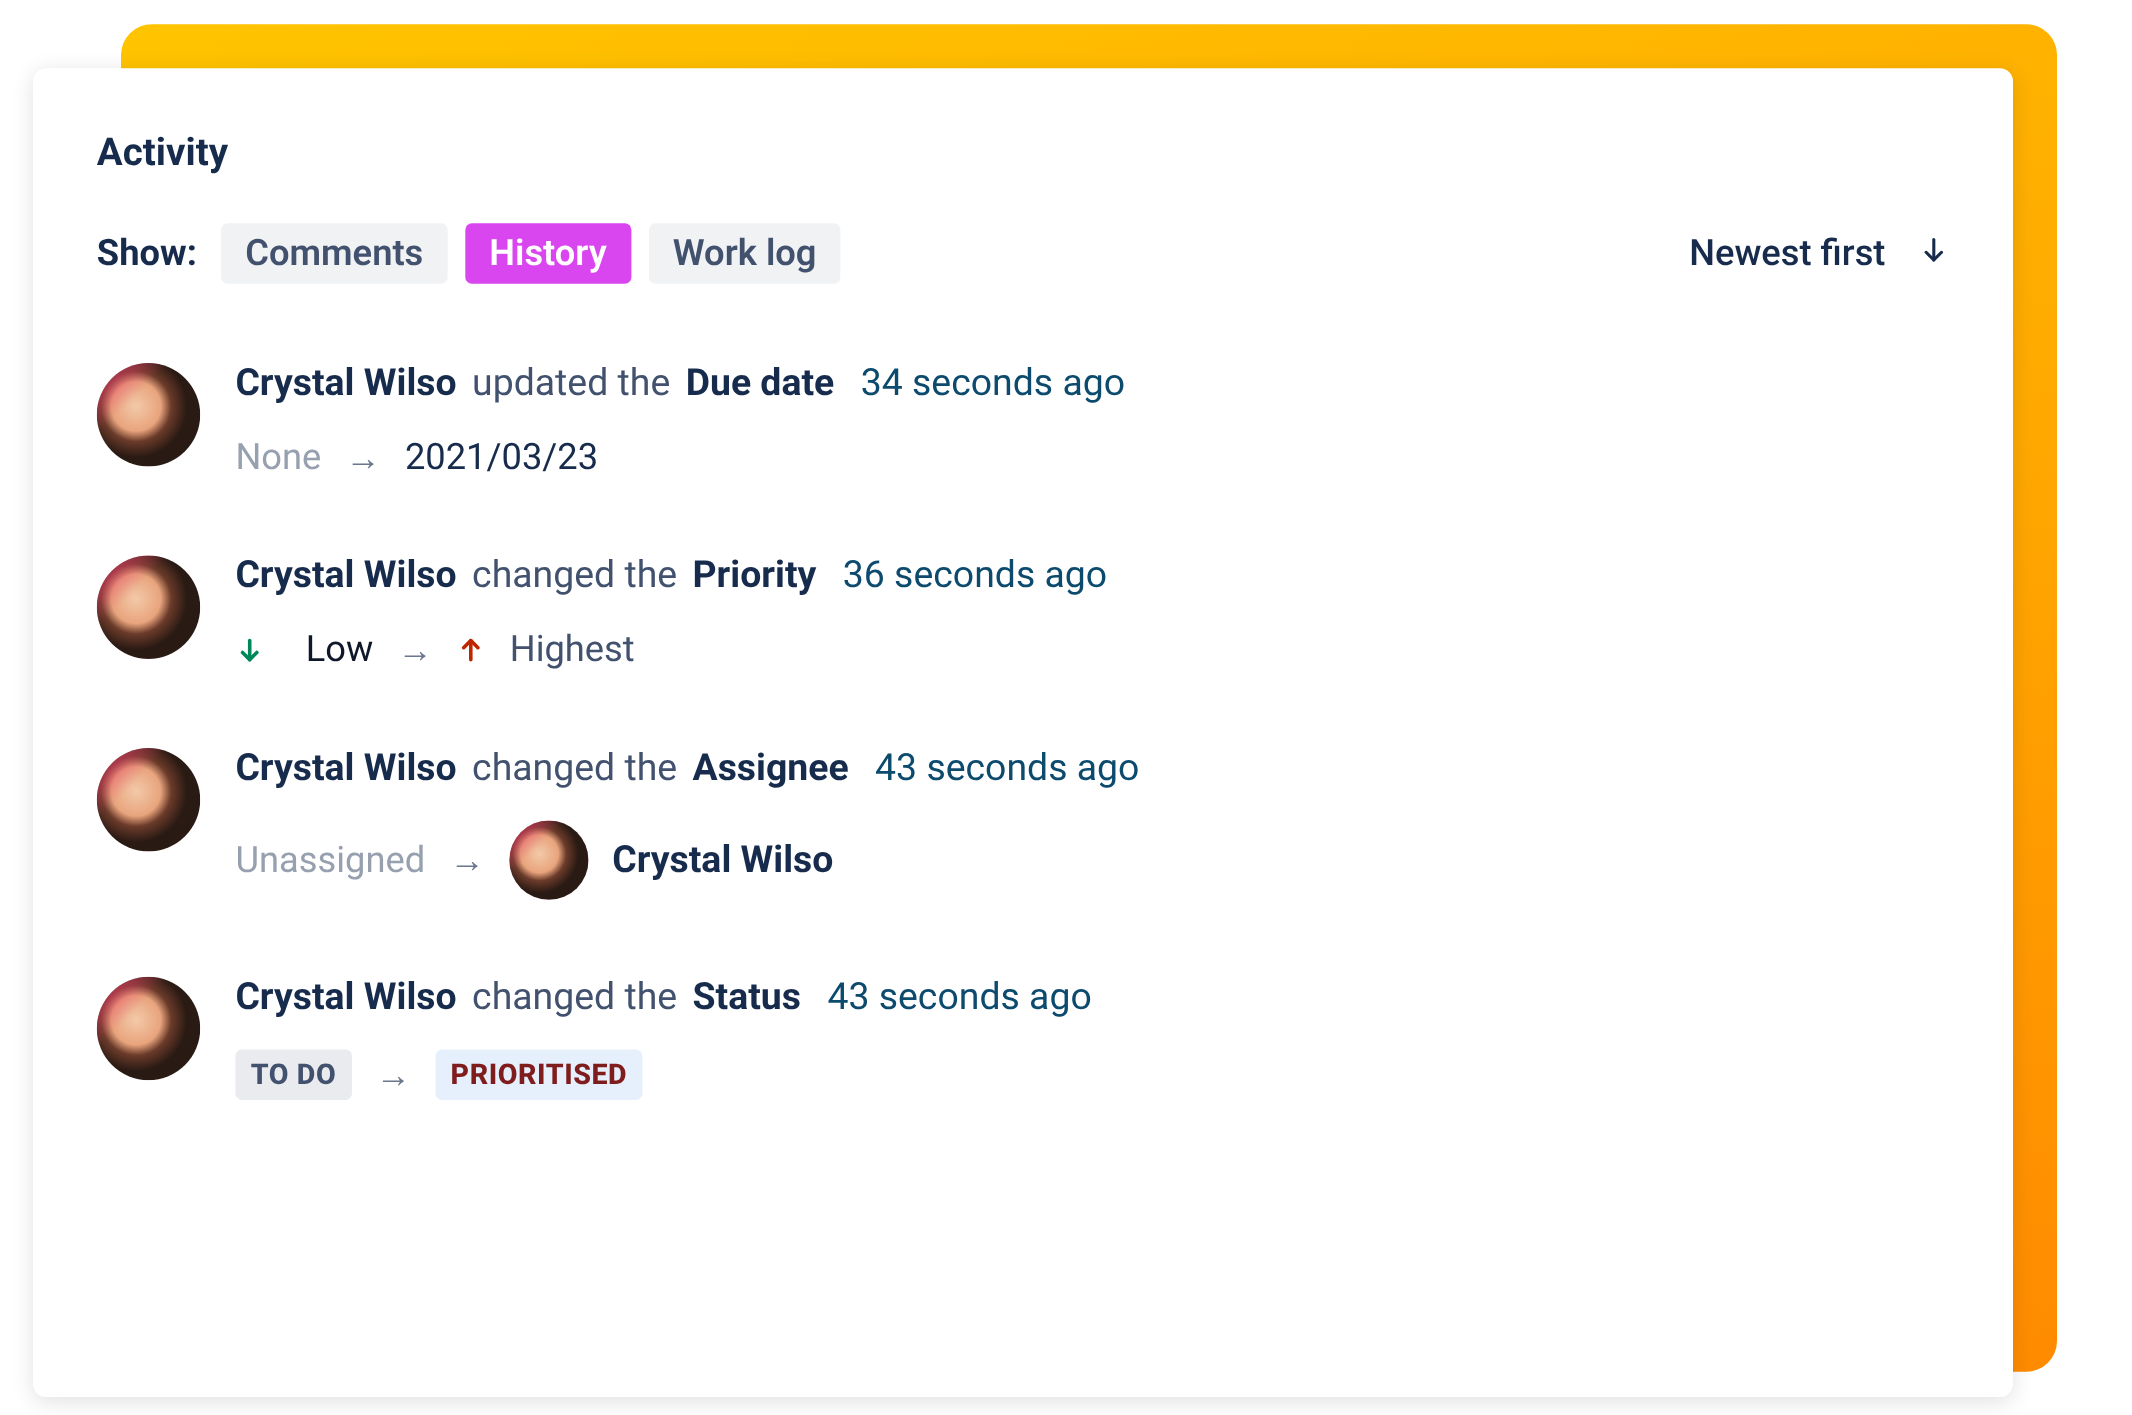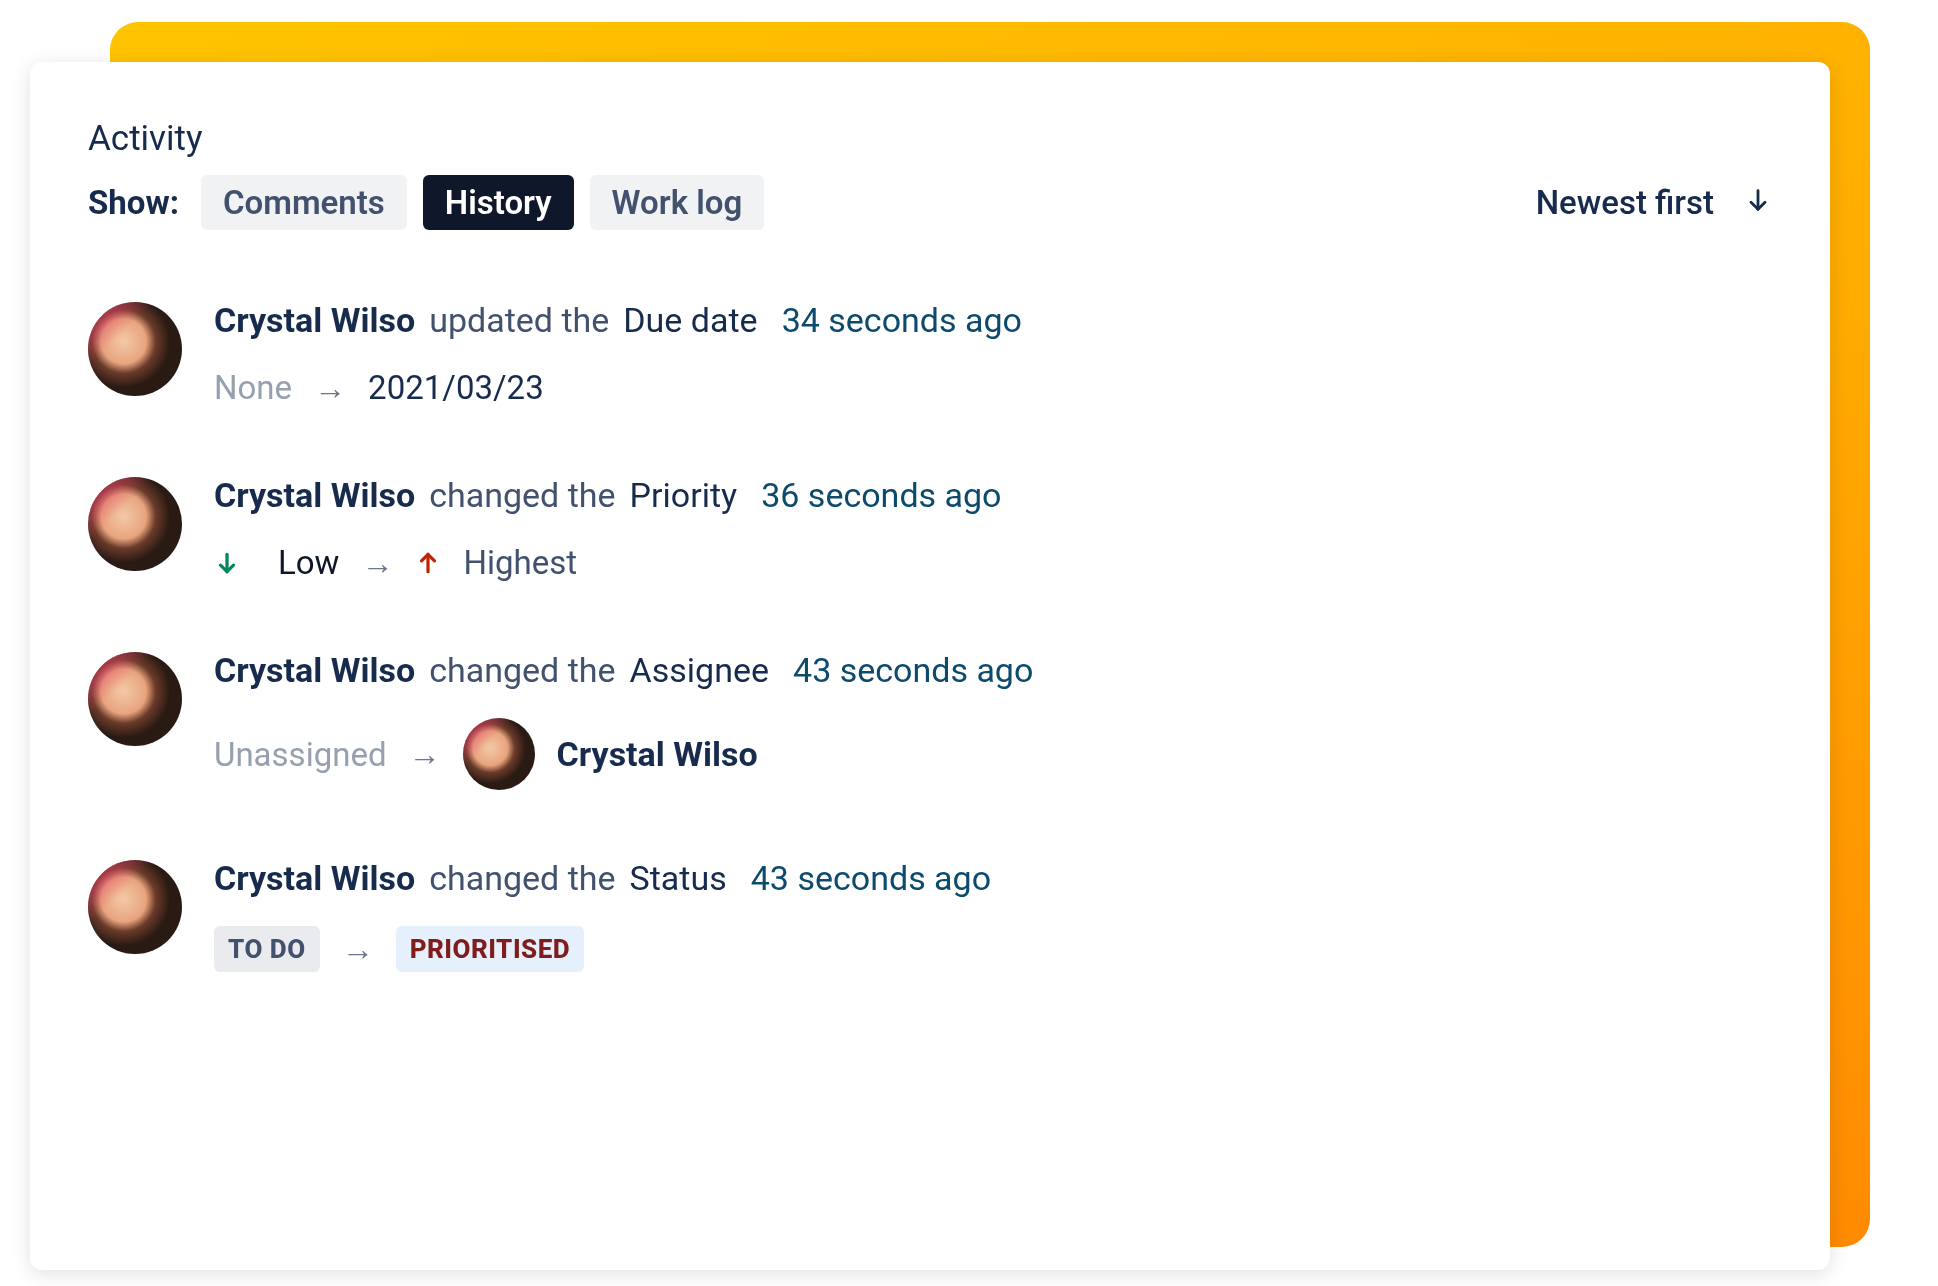--- a/index.html
+++ b/index.html
@@ -26,23 +26,23 @@
     width: 1800px;
     height: 1208px;
     background: #fff;
     border-radius: 12px;
     box-shadow: 0 4px 20px rgba(0,0,0,0.12);
     padding: 56px 58px 0 58px;
     overflow: hidden;
   }
   .title {
     font-size: 35px;
-    font-weight: 400;
+    font-weight: 700;
     color: #172B4D;
-    margin-bottom: 16px;
+    margin-bottom: 44px;
   }
   .controls {
     display: flex;
     align-items: center;
     justify-content: space-between;
     margin-bottom: 70px;
   }
   .show-group {
     display: flex;
     align-items: center;
@@ -57,21 +57,21 @@
   .tab {
     font-size: 33px;
     font-weight: 600;
     color: #42526E;
     background: #F1F2F4;
     border-radius: 6px;
     padding: 8px 22px;
     cursor: pointer;
   }
   .tab.active {
-    background: #0f172a;
+    background: #d946ef;
     color: #fff;
   }
   .sort {
     display: flex;
     align-items: center;
     gap: 30px;
     font-size: 33px;
     font-weight: 500;
     color: #172B4D;
     cursor: pointer;
@@ -91,21 +91,21 @@
   .avatar::before {
     content:"";
     position:absolute; inset:0;
     background: linear-gradient(135deg, rgba(234,58,107,0.9) 0%, rgba(234,58,107,0.0) 35%);
   }
   .avatar.small { width: 72px; height: 72px; margin-top:0; }
   .entry-body { display:flex; flex-direction:column; gap: 28px; }
   .headline { font-size: 34px; color:#42526E; display:flex; flex-wrap:wrap; align-items:baseline; gap: 14px; }
   .headline .actor { font-weight:700; color:#172B4D; }
   .headline .verb { color:#42526E; }
-  .headline .field { font-weight:400; color:#172B4D; }
+  .headline .field { font-weight:700; color:#172B4D; }
   .headline .time { color:#0c4a6e; margin-left: 10px; }
   .change-row { display:flex; align-items:center; gap: 22px; font-size: 33px; color:#172B4D; }
   .muted { color:#97A0AF; }
   .arrow { color:#6B778C; font-size: 32px; }
   .prio-icon { width:26px; height:26px; display:inline-flex; align-items:center; justify-content:center; }
   .prio-icon svg { width:26px; height:26px; }
   .assignee-chip { display:flex; align-items:center; gap: 22px; }
   .assignee-name { font-weight:700; color:#172B4D; font-size:34px; }
   .lozenge {
     font-size: 26px; font-weight:800; letter-spacing: 0.5px;

